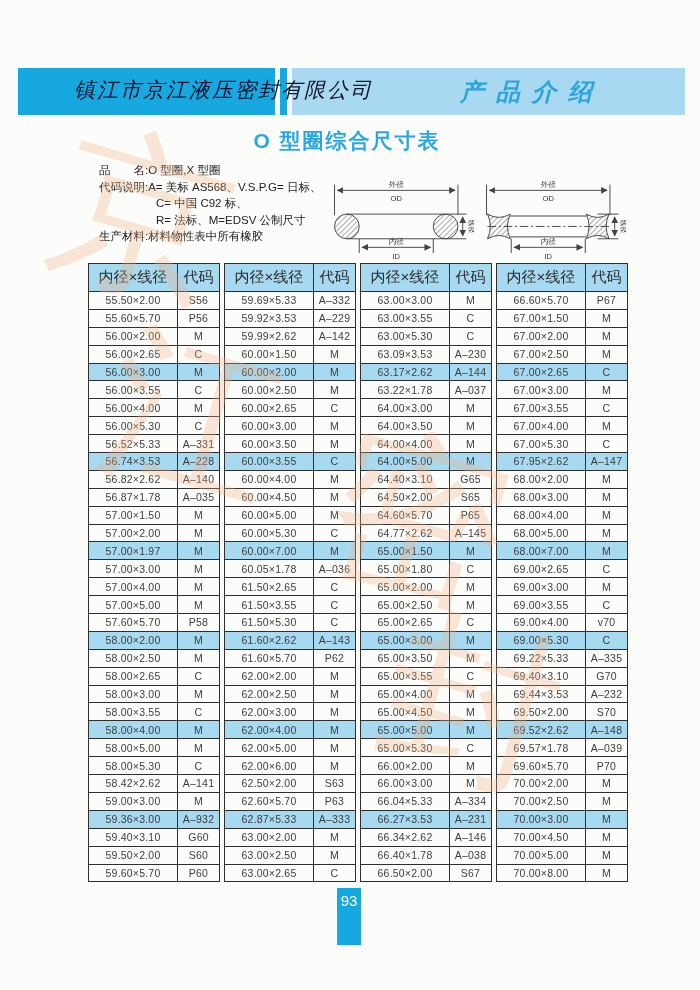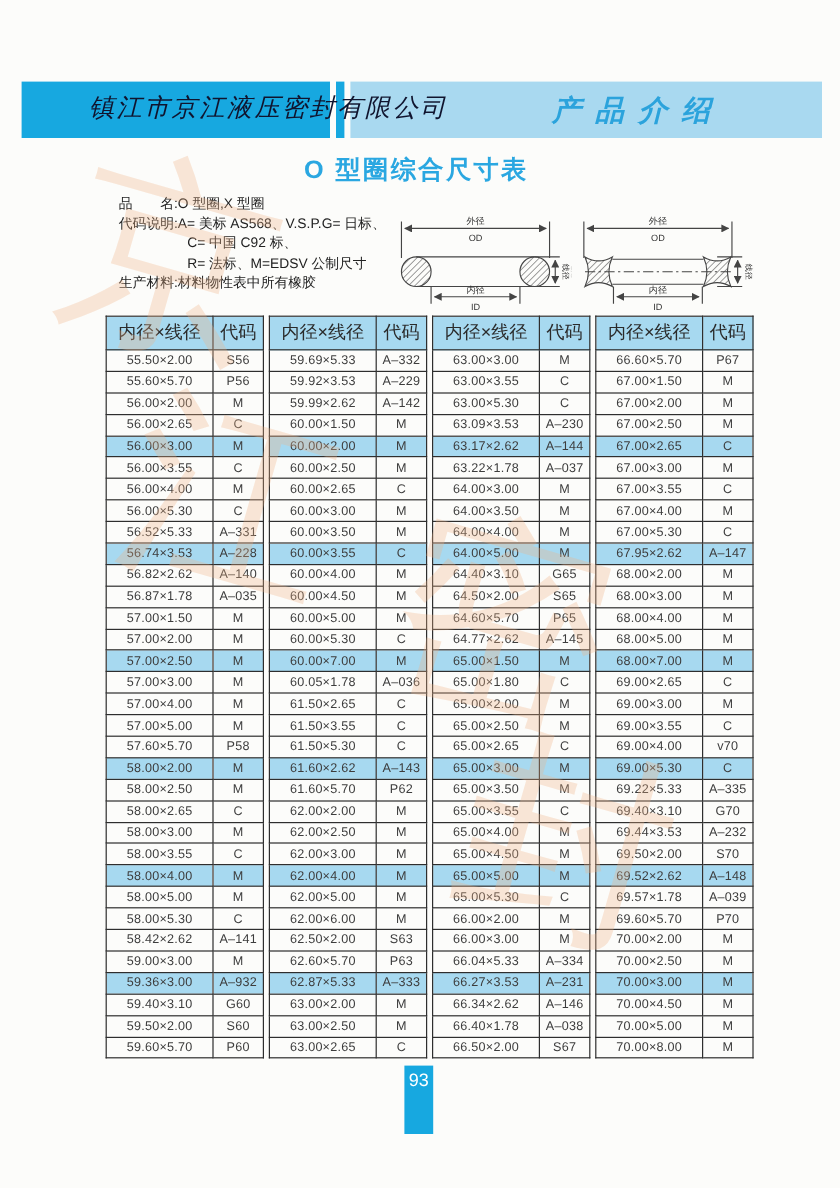--- a/index.html
+++ b/index.html
@@ -200,21 +200,21 @@
           </tr>
           <tr>
             <td>57.00×1.50</td>
             <td>M</td>
           </tr>
           <tr>
             <td>57.00×2.00</td>
             <td>M</td>
           </tr>
           <tr class="hl">
-            <td>57.00×2.50</td>
+            <td>57.00×1.97</td>
             <td>M</td>
           </tr>
           <tr>
             <td>57.00×3.00</td>
             <td>M</td>
           </tr>
           <tr>
             <td>57.00×4.00</td>
             <td>M</td>
           </tr>

